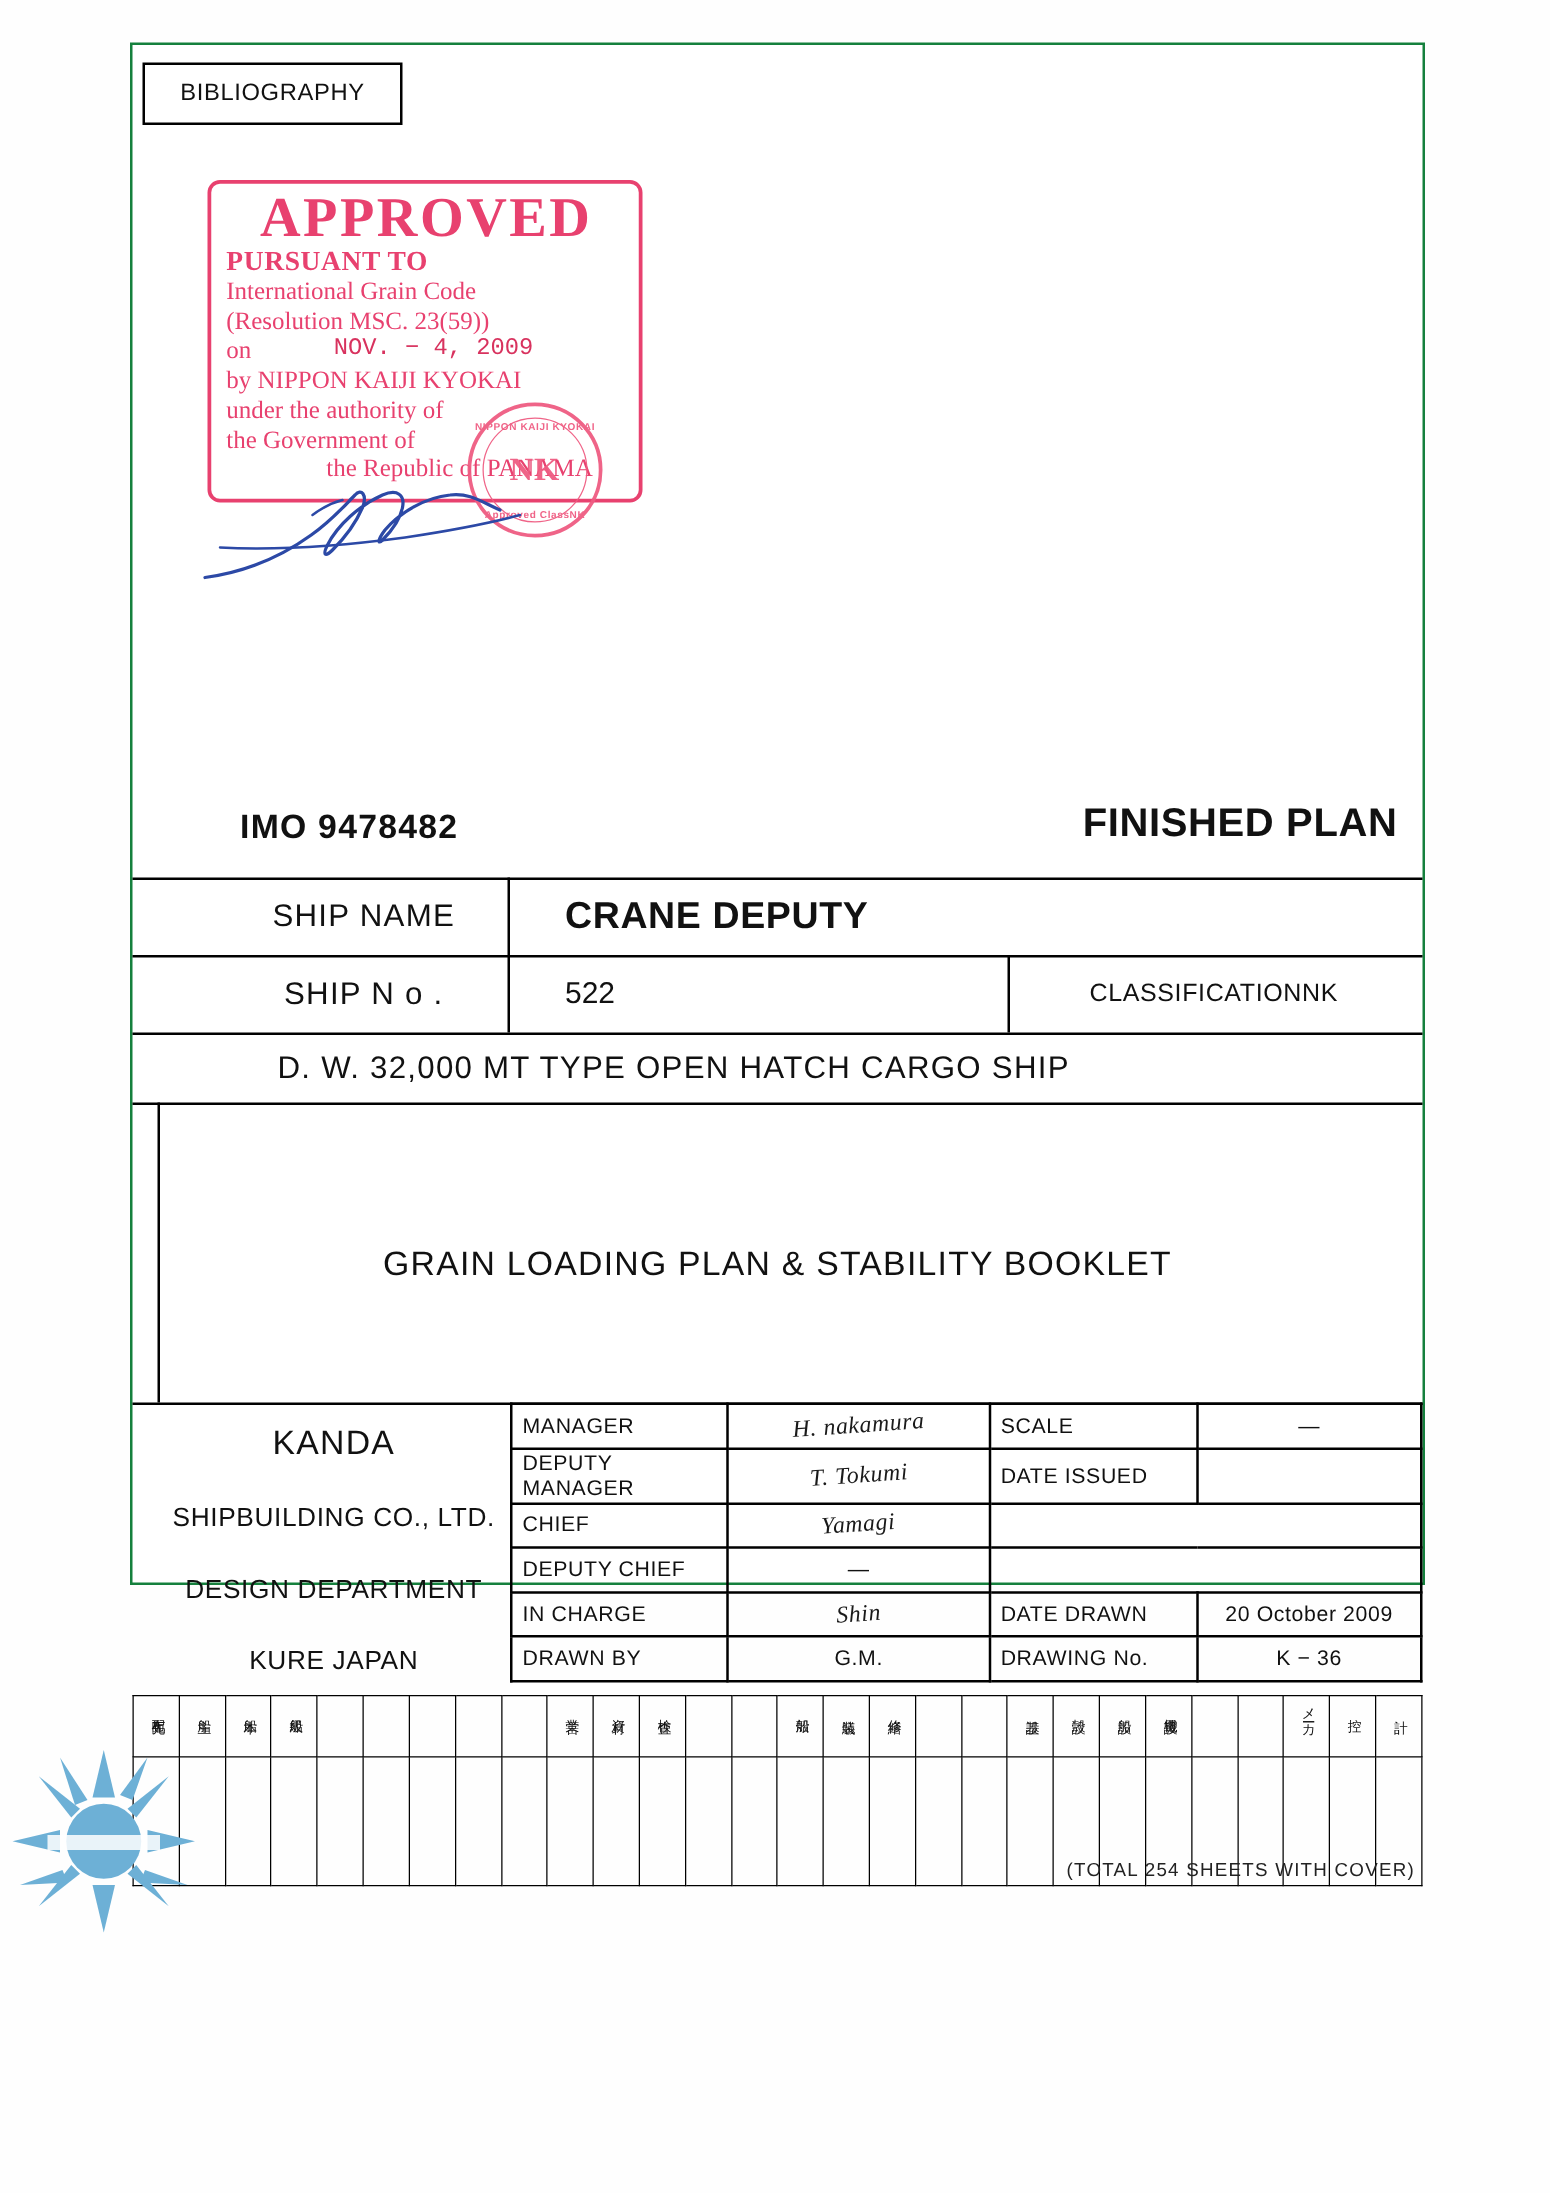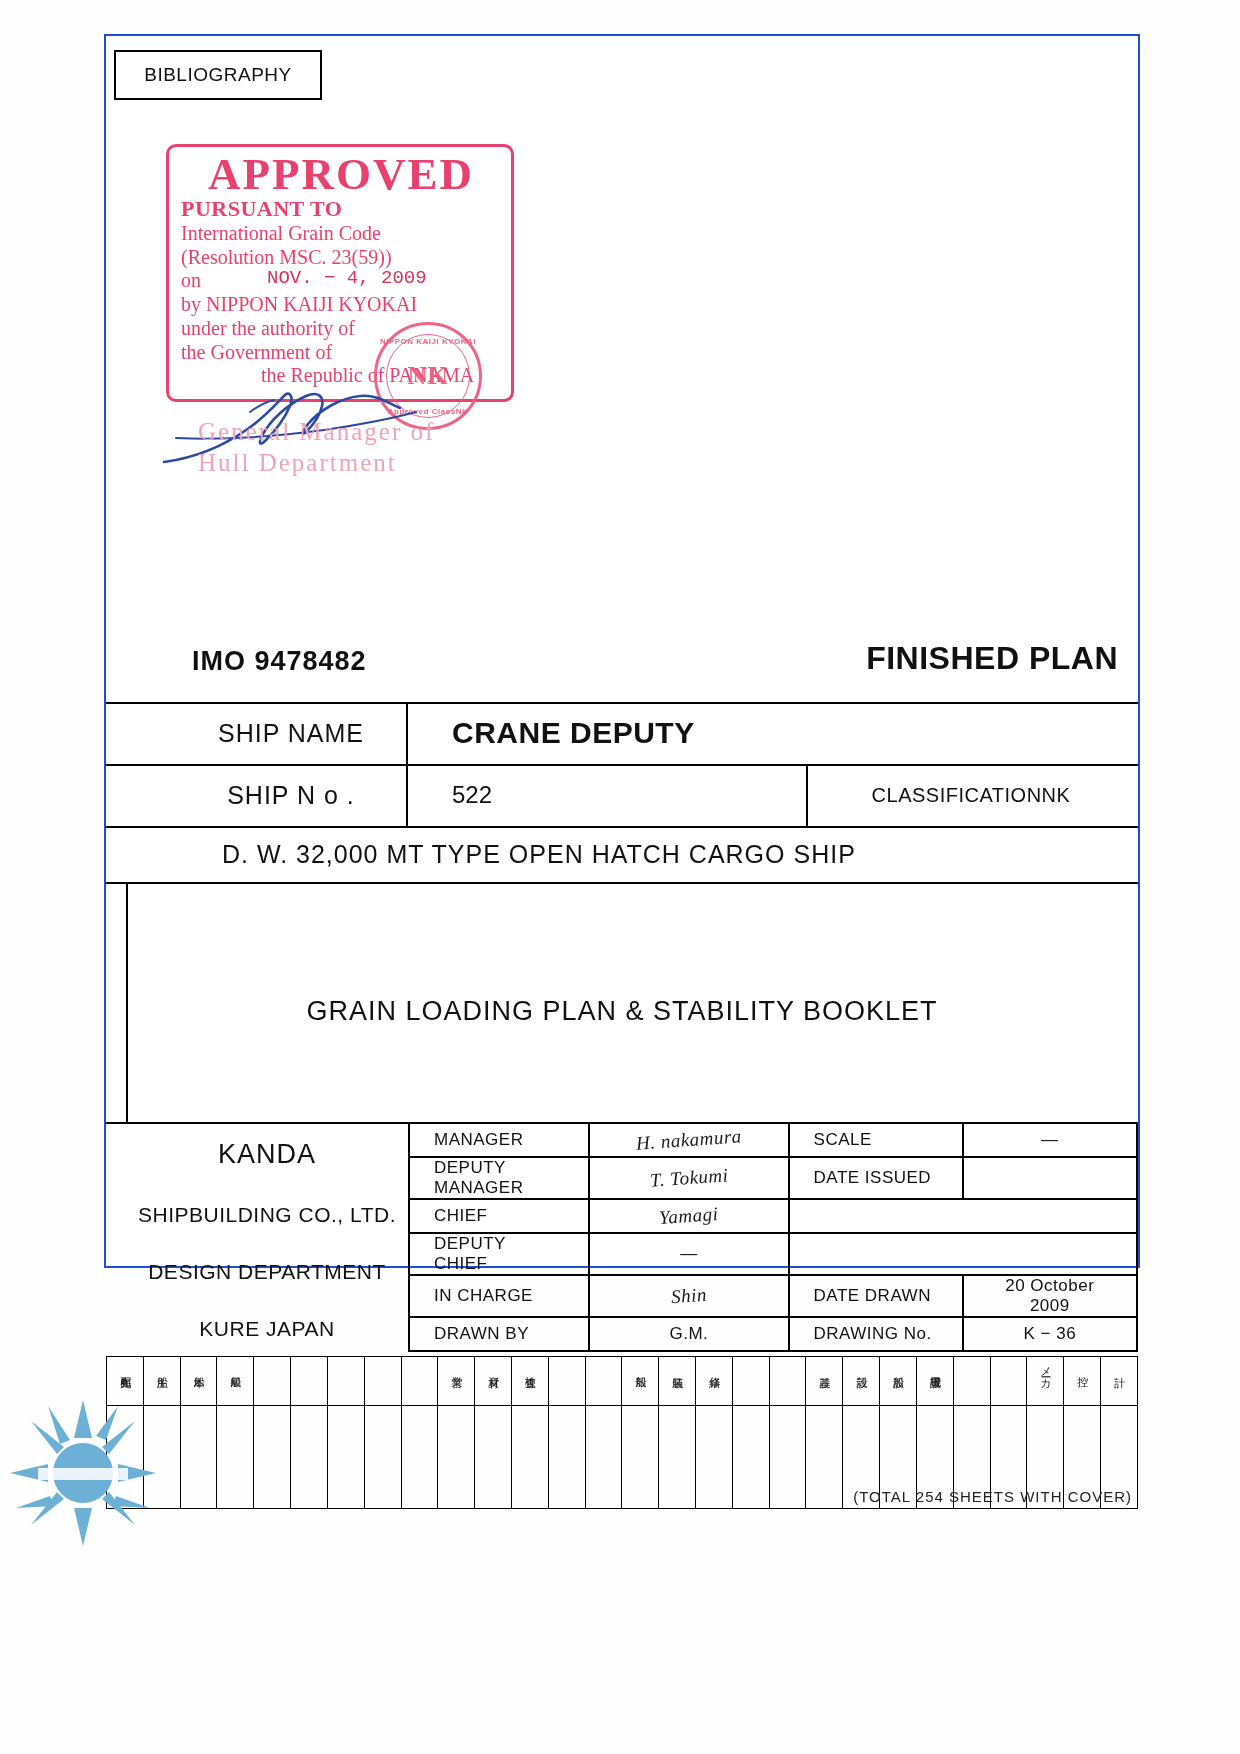--- a/index.html
+++ b/index.html
@@ -25,21 +25,21 @@
     background: #fefefe;
   }
 
   
   #frame {
     position: absolute;
     left: 104px;
     top: 34px;
     width: 1036px;
     height: 1234px;
-    border: 2px solid #1d4ed8;
+    border: 2px solid #15803d;
     box-sizing: border-box;
     background: #fff;
   }
 
   
   #biblio {
     position: absolute;
     left: 8px;
     top: 14px;
     width: 208px;
@@ -234,21 +234,21 @@
     left: 302px;
     top: 1086px;
     width: 730px;
     height: 224px;
     border-collapse: collapse;
     font-size: 17px;
   }
   #sigtable td {
     border: 2px solid #000;
     height: 32px;
-    padding: 0 24px;
+    padding: 0 8px;
     letter-spacing: .5px;
     vertical-align: middle;
   }
   .sig-cell { position: relative; }
   .hand {
     font-family: "Liberation Serif", serif;
     font-style: italic;
     font-size: 19px;
     color: #1a1a1a;
     transform: rotate(-4deg);
@@ -343,24 +343,20 @@
       <div class="nk">NK</div>
       <div class="bot-txt">Approved  ClassNK</div>
     </div>
 
     <svg id="blue-sign" viewBox="0 0 280 120">
       <path d="M10,96 C40,92 70,80 95,62 C112,50 122,38 130,30 C135,24 140,30 136,40 C130,54 120,66 112,74 C106,80 104,78 108,70 C116,54 134,38 152,30 C164,25 170,30 168,40 C166,50 158,60 152,66 C148,70 148,66 154,58 C166,44 186,32 206,30 C222,28 232,36 246,42" fill="none" stroke="#2c49a6" stroke-width="2.6" stroke-linecap="round"></path>
       <path d="M22,72 C60,74 110,72 170,64 C210,58 240,52 262,46" fill="none" stroke="#2c49a6" stroke-width="2" stroke-linecap="round"></path>
       <path d="M96,46 C104,40 112,36 120,34" fill="none" stroke="#2c49a6" stroke-width="2" stroke-linecap="round"></path>
     </svg>
 
-    <div id="stamp-caption">
-      <div>General   Manager of</div>
-      <div>Hull   Department</div>
-    </div>
 
     <div id="imo">IMO 9478482</div>
     <div id="finished">FINISHED PLAN</div>
 
     <div class="hline" style="top:666px;"></div>
     <div class="hline" style="top:728px;"></div>
     <div class="hline" style="top:790px;"></div>
     <div class="hline" style="top:846px;"></div>
     <div class="hline" style="top:1086px;"></div>
     <div class="vline" style="left:300px;top:666px;height:124px;"></div>

